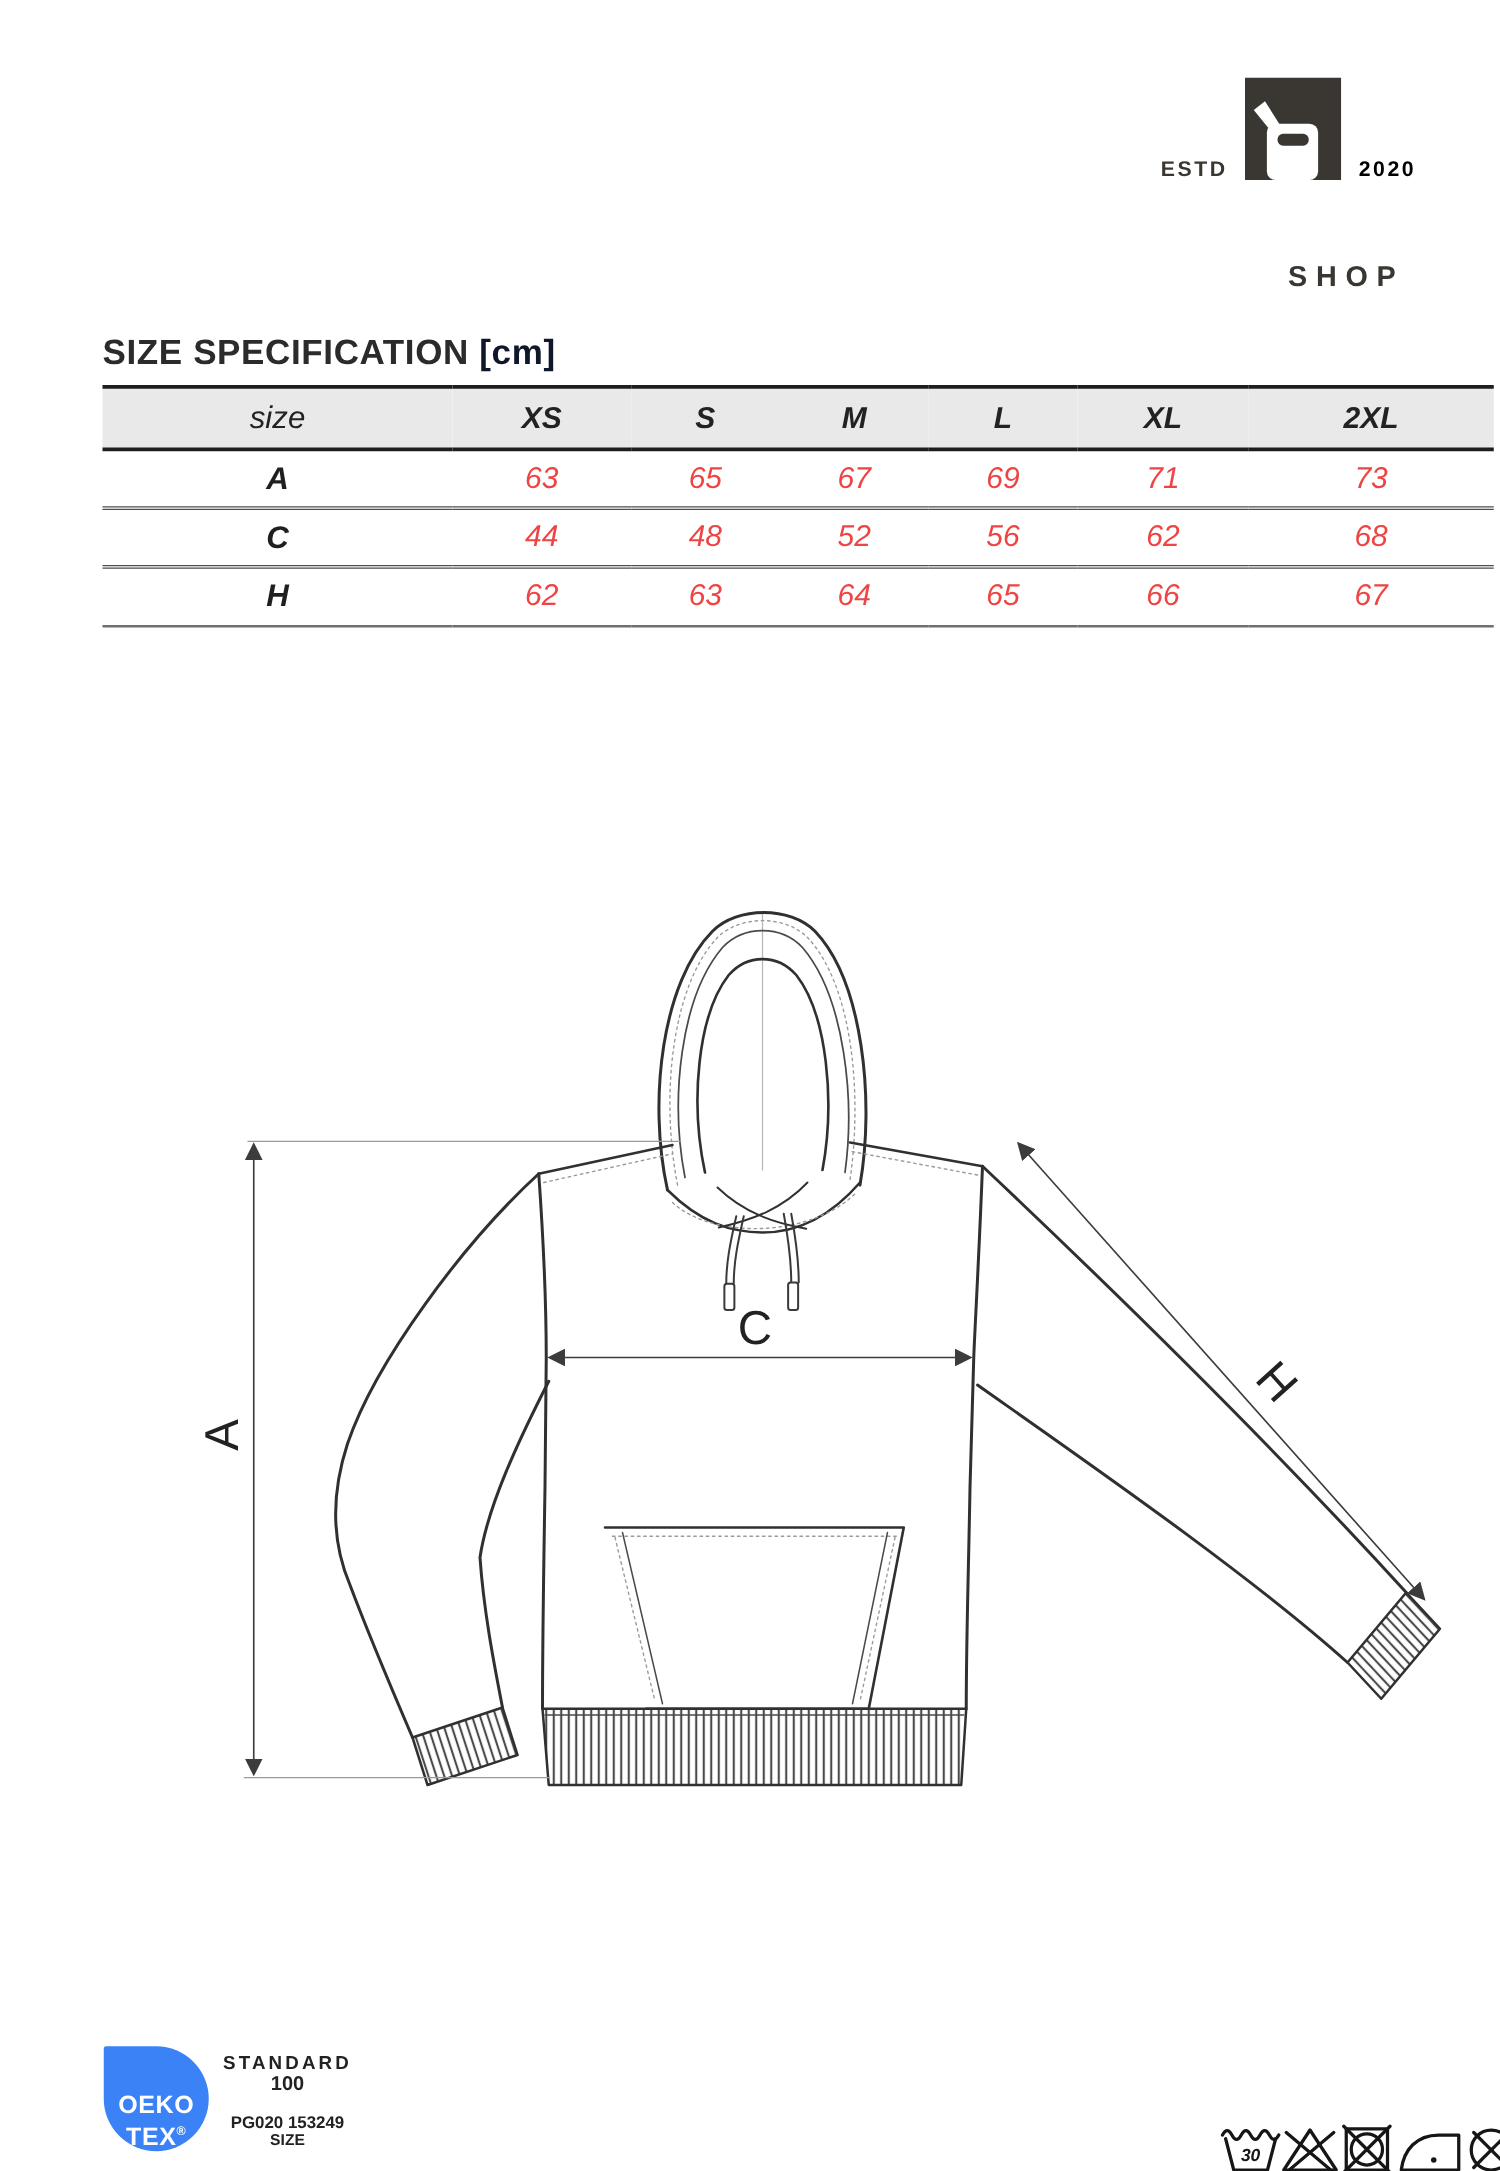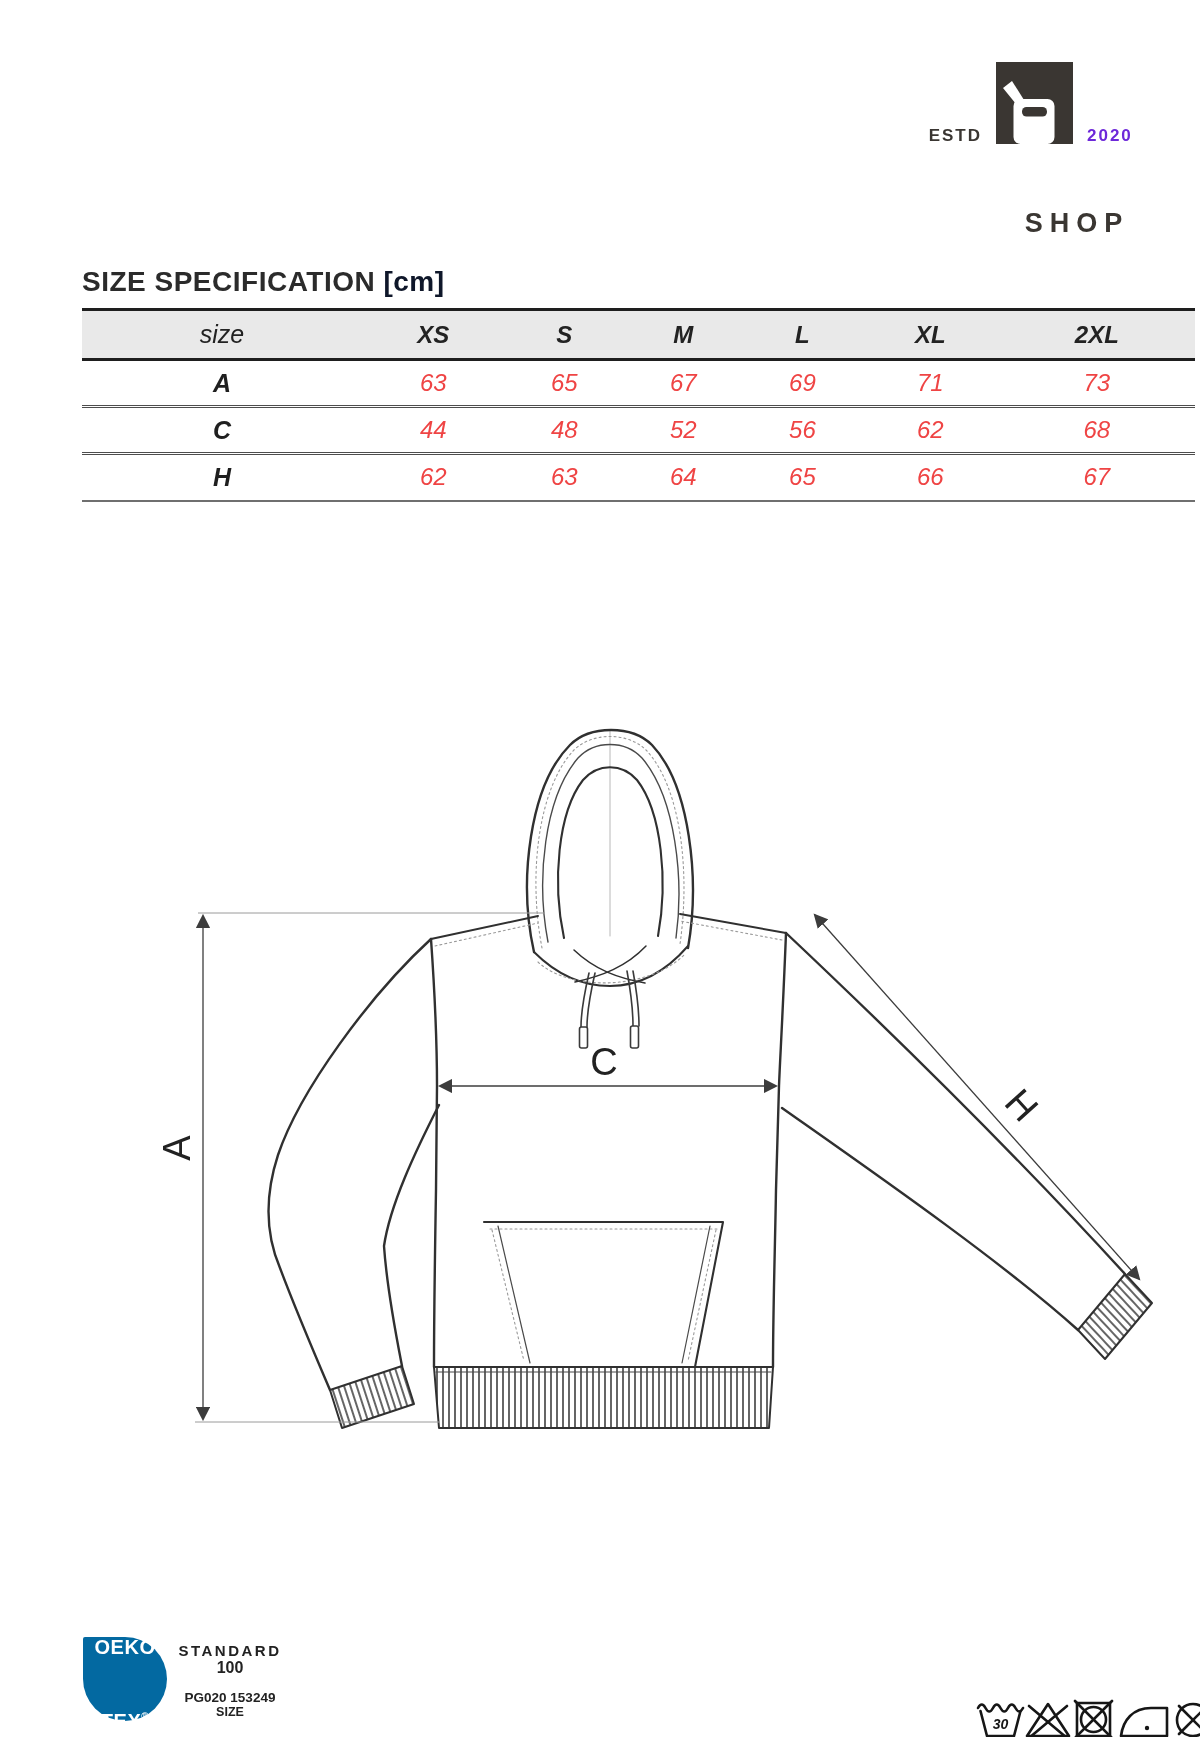--- a/index.html
+++ b/index.html
@@ -4,26 +4,26 @@
 <style>
   html,body{margin:0;padding:0;background:#fff;}
   #page{
     position:relative;width:1200px;height:1737px;background:#fff;overflow:hidden;
     font-family:"Liberation Sans",sans-serif;color:#2b2b2b;margin-left:40px;
   }
   
   .brand-estd{position:absolute;left:856px;top:126px;width:86px;text-align:right;
     font-size:17px;font-weight:bold;letter-spacing:2px;color:#3a3632;}
   .brand-year{position:absolute;left:1047px;top:126px;font-size:17px;font-weight:bold;
-    letter-spacing:2px;color:#6d28d9;}
+    letter-spacing:2px;color:#000000;}
   .brand-icon{position:absolute;left:956px;top:62px;}
   .brand-name{position:absolute;left:822px;top:163px;width:350px;font-size:35px;
     font-weight:bold;letter-spacing:8px;color:#3a3632;white-space:nowrap;}
   .brand-sub{position:absolute;left:962px;top:208px;width:150px;text-align:center;
-    font-size:27px;font-weight:bold;letter-spacing:7px;color:#3a3632;}
+    font-size:23px;font-weight:bold;letter-spacing:7px;color:#3a3632;}
   
   .page-title{position:absolute;left:42px;top:266px;font-size:28px;font-weight:bold;
     color:#2b2b2b;letter-spacing:.5px;}
   .page-title .unit{color:#0f172a;}
   
   .size-table{position:absolute;left:42px;top:308px;width:1113px;border-collapse:collapse;
     border-top:3px solid #1e1e1e;border-bottom:2px solid #6f6f6f;}
   .size-table th,.size-table td{text-align:center;padding:0;font-style:italic;}
   .size-table thead tr{background:#e9e9e9;height:50px;border-bottom:3px solid #1e1e1e;}
   .size-table thead th{font-size:24px;font-weight:bold;color:#222;}
@@ -31,23 +31,23 @@
   .size-table col.c-label{width:280px;}
   .size-table tbody tr{height:47px;}
   .size-table tbody tr + tr{border-top:3px double #4d4d4d;}
   .size-table tbody th{font-size:25px;font-weight:bold;color:#1f1f1f;}
   .size-table tbody td{font-size:24px;color:#ef4444;}
   
   .note{position:absolute;left:40px;top:514px;font-size:18px;font-style:italic;color:#6a6a6a;}
   
   .drawing{position:absolute;left:100px;top:690px;}
   
-  .oeko-drop{position:absolute;left:43px;top:1637px;width:84px;height:84px;background:#0369a1;
+  .oeko-drop{position:absolute;left:43px;top:1637px;width:84px;height:84px;background:#3b82f6;
     border-radius:2px 44px 44px 44px;display:flex;flex-direction:column;align-items:center;
-    justify-content:flex-start;color:#fff;font-weight:bold;line-height:21px;font-size:20px;letter-spacing:.5px;gap:48px;}
+    justify-content:flex-end;color:#fff;font-weight:bold;line-height:21px;font-size:20px;letter-spacing:.5px;}
   .oeko-drop sup{font-size:10px;}
   .oeko-right{position:absolute;left:136px;top:1642px;width:108px;text-align:center;color:#222;}
   .oeko-standard{font-size:15px;font-weight:bold;letter-spacing:2.5px;line-height:17px;}
   .oeko-number{font-size:16px;font-weight:bold;line-height:18px;}
   .oeko-code{margin-top:13px;font-size:13.5px;font-weight:bold;line-height:15px;}
   .oeko-inst{font-size:12.5px;font-weight:bold;line-height:14px;}
   
   .care{position:absolute;left:935px;top:1698px;}
   .care text{font-family:"Liberation Sans",sans-serif;}
   

